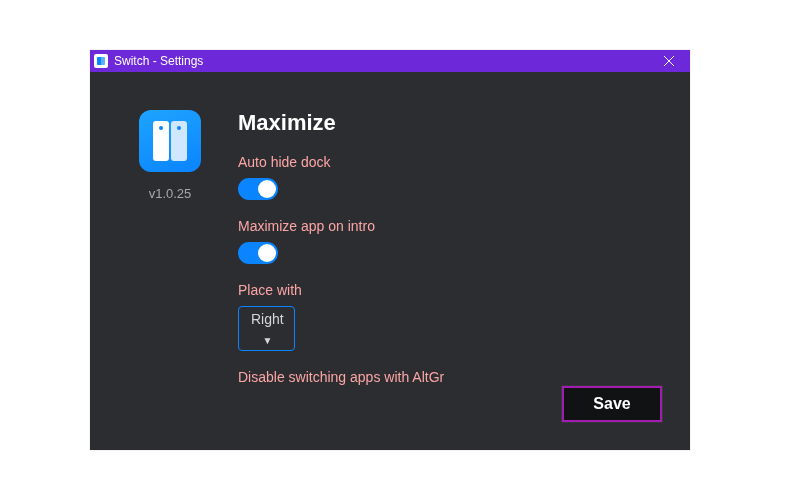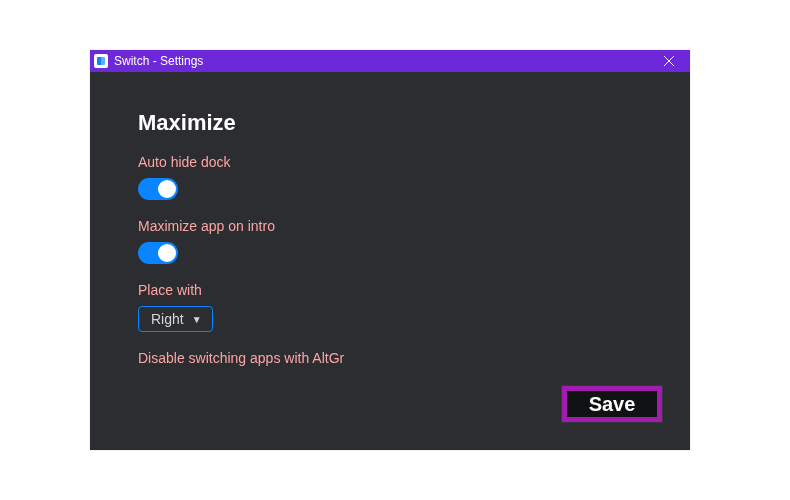--- a/index.html
+++ b/index.html
@@ -157,34 +157,35 @@
   .select {
     display: inline-flex;
     align-items: center;
     gap: 8px;
     border: 1.5px solid #0a84ff;
     border-radius: 4px;
     padding: 4px 10px 4px 12px;
     color: #d6d6d6;
     font-size: 14px;
     cursor: pointer;
+    flex-direction: column;
   }
   .select .caret {
     font-size: 10px;
     color: #d6d6d6;
   }
   .save-btn {
     position: absolute;
     right: 28px;
     bottom: 28px;
     background: #111214;
-    border: 5px solid #a21caf;
+    border: 2px solid #a21caf;
     color: #ffffff;
     font-weight: 700;
-    font-size: 20px;
+    font-size: 16px;
     width: 100px;
     height: 36px;
     cursor: pointer;
     box-shadow: 0 0 0 1px rgba(255,255,255,0.05);
   }
 </style>
 </head>
 <body>
 
 <div class="window">
@@ -199,20 +200,29 @@
     <span>Switch - Settings</span>
     <div class="titlebar-close">
       <svg width="10" height="10" viewBox="0 0 10 10">
           <line x1="0" y1="0" x2="10" y2="10" stroke="#fff" stroke-width="1"></line>
           <line x1="10" y1="0" x2="0" y2="10" stroke="#fff" stroke-width="1"></line>
         </svg>
     </div>
   </div>
 
   <div class="content">
+    <div class="sidebar">
+      <div class="app-icon">
+        <div class="app-icon-inner">
+            <div class="panel-l"></div>
+            <div class="panel-r"></div>
+          </div>
+      </div>
+      <div class="version">v1.0.25</div>
+    </div>
 
     <div class="main">
       <h1 class="page-title">Maximize</h1>
 
       <div class="setting">
         <div class="setting-label">Auto hide dock</div>
         <div class="toggle on">
             <div class="knob"></div>
           </div>
       </div>

